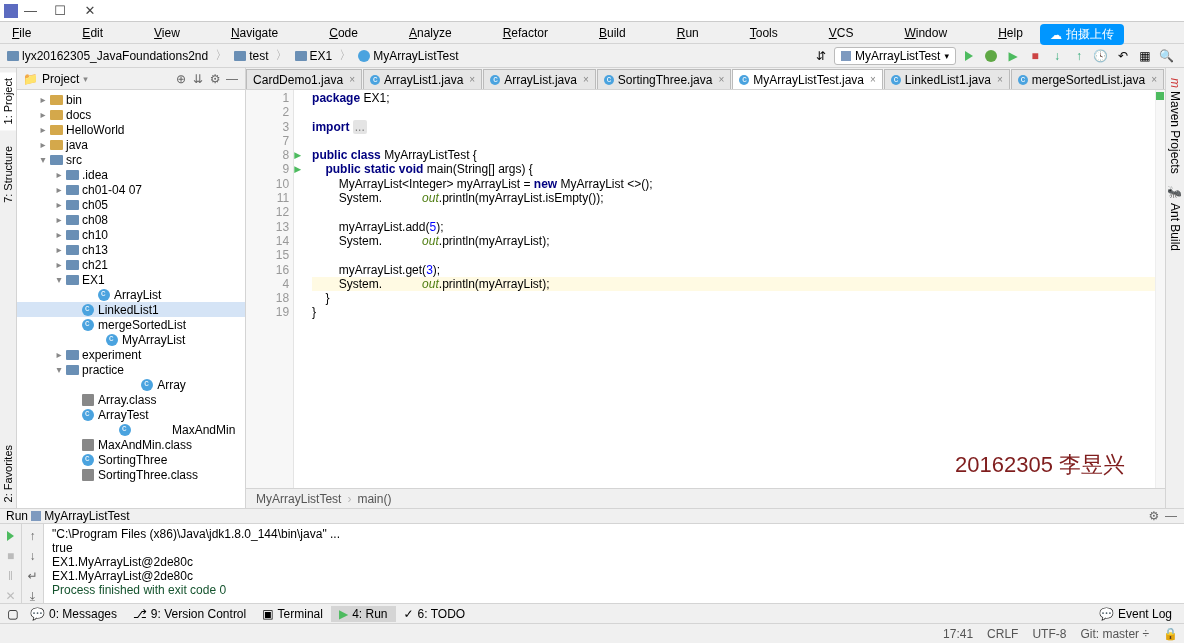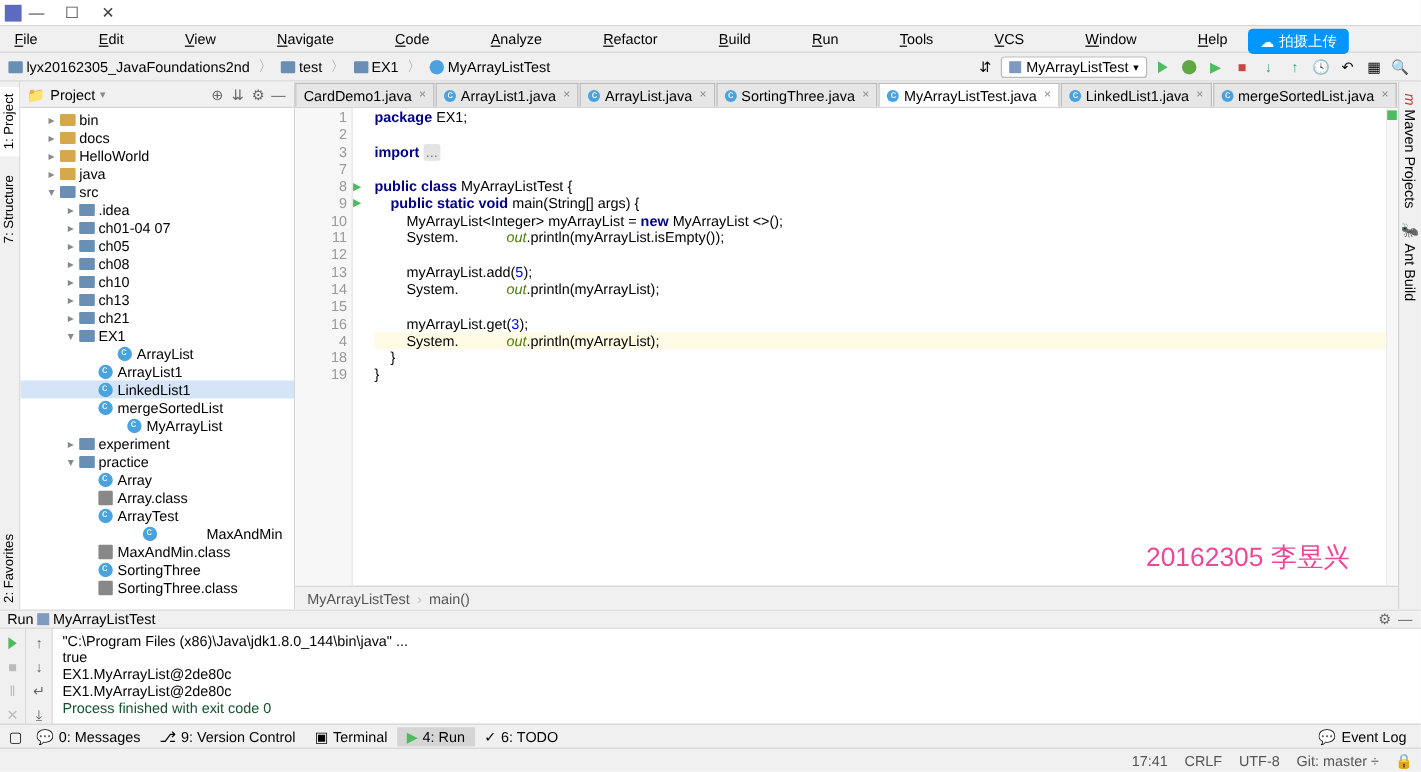--- a/index.html
+++ b/index.html
@@ -51,21 +51,21 @@
 .gutter { width: 48px; background: #f7f7f7; border-right: 1px solid #e4e4e4; text-align: right; padding: 1px 4px 0 0; color: #999; font-family: "Consolas", monospace; font-size: 11px; line-height: 14px; position: relative; }
 .gutter-line { height: 14.3px; position: relative; }
 .gutter-run { position: absolute; right: -12px; color: #4dbb5f; font-size: 9px; }
 .code { flex: 1; padding: 1px 0 0 18px; font-family: "Consolas", monospace; font-size: 12px; line-height: 14.3px; white-space: pre; overflow: hidden; }
 .code-line { height: 14.3px; }
 .code-line.hl { background: #fffae3; }
 .kw { color: #000080; font-weight: bold; }
 .num { color: #0000ff; }
 .field { color: #4d7c0f; font-style: italic; margin-left: 40px; }
 .folded { background: #e4e4e4; color: #808080; border-radius: 2px; padding: 0 2px; }
-.watermark { position: absolute; right: 40px; top: 360px; font-size: 22px; color: #ec4899; }
+.watermark { position: absolute; right: 40px; top: 360px; font-size: 22px; color: #7f1d1d; }
 .editor-status { height: 20px; border-top: 1px solid #d4d4d4; background: #f0f0f0; display: flex; align-items: center; padding: 0 10px; gap: 6px; font-size: 11px; color: #555; }
 .editor-status .sep { color: #bbb; }
 .right-sidebar { width: 19px; background: #f0f0f0; border-left: 1px solid #d4d4d4; display: flex; flex-direction: column; align-items: center; padding-top: 4px; }
 .right-tab { writing-mode: vertical-lr; font-size: 11px; padding: 6px 2px; cursor: pointer; display: flex; align-items: center; gap: 3px; }
 .run-panel { height: 95px; border-top: 1px solid #d4d4d4; background: #fff; display: flex; flex-direction: column; }
 .run-header { height: 20px; background: #f0f0f0; border-bottom: 1px solid #d4d4d4; display: flex; align-items: center; padding: 0 6px; font-size: 11px; }
 .run-body { flex: 1; display: flex; }
 .run-controls { width: 22px; background: #f0f0f0; border-right: 1px solid #d4d4d4; display: flex; flex-direction: column; align-items: center; padding-top: 4px; gap: 4px; }
 .run-ctrl-btn { width: 16px; height: 16px; cursor: pointer; color: #666; display: flex; align-items: center; justify-content: center; }
 .run-output { flex: 1; padding: 3px 8px; font-family: "Consolas", monospace; font-size: 11px; line-height: 14px; background: #fff; overflow: auto; }
@@ -272,39 +272,32 @@
           </span>
           <span>EX1</span>
         </div>
         <div class="tree-row" style="padding-left: 68px;">
           <span class="tree-arrow"></span>
           <span class="tree-icon">
             <div class="c-icon"></div>
           </span>
           <span>ArrayList</span>
         </div>
+        <div class="tree-row selected" style="padding-left: 52px;">
+          <span class="tree-arrow"></span>
+          <span class="tree-icon">
+            <div class="c-icon"></div>
+          </span>
+          <span>LinkedList1</span>
+        </div>
         <div class="tree-row" style="padding-left: 52px;">
           <span class="tree-arrow"></span>
           <span class="tree-icon">
             <div class="c-icon"></div>
           </span>
-          <span>ArrayList1</span>
-        </div>
-        <div class="tree-row selected" style="padding-left: 52px;">
-          <span class="tree-arrow"></span>
-          <span class="tree-icon">
-            <div class="c-icon"></div>
-          </span>
-          <span>LinkedList1</span>
-        </div>
-        <div class="tree-row" style="padding-left: 52px;">
-          <span class="tree-arrow"></span>
-          <span class="tree-icon">
-            <div class="c-icon"></div>
-          </span>
           <span>mergeSortedList</span>
         </div>
         <div class="tree-row" style="padding-left: 76px;">
           <span class="tree-arrow"></span>
           <span class="tree-icon">
             <div class="c-icon"></div>
           </span>
           <span>MyArrayList</span>
         </div>
         <div class="tree-row" style="padding-left: 36px;">
@@ -314,21 +307,21 @@
           </span>
           <span>experiment</span>
         </div>
         <div class="tree-row" style="padding-left: 36px;">
           <span class="tree-arrow">▾</span>
           <span class="tree-icon">
             <div class="dir-icon blue"></div>
           </span>
           <span>practice</span>
         </div>
-        <div class="tree-row" style="padding-left: 52px;">
+        <div class="tree-row" style="padding-left: 52px; justify-content: center;">
           <span class="tree-arrow"></span>
           <span class="tree-icon">
             <div class="c-icon"></div>
           </span>
           <span>Array</span>
         </div>
         <div class="tree-row" style="padding-left: 52px;">
           <span class="tree-arrow"></span>
           <span class="tree-icon">
             <div class="f-icon"></div>

